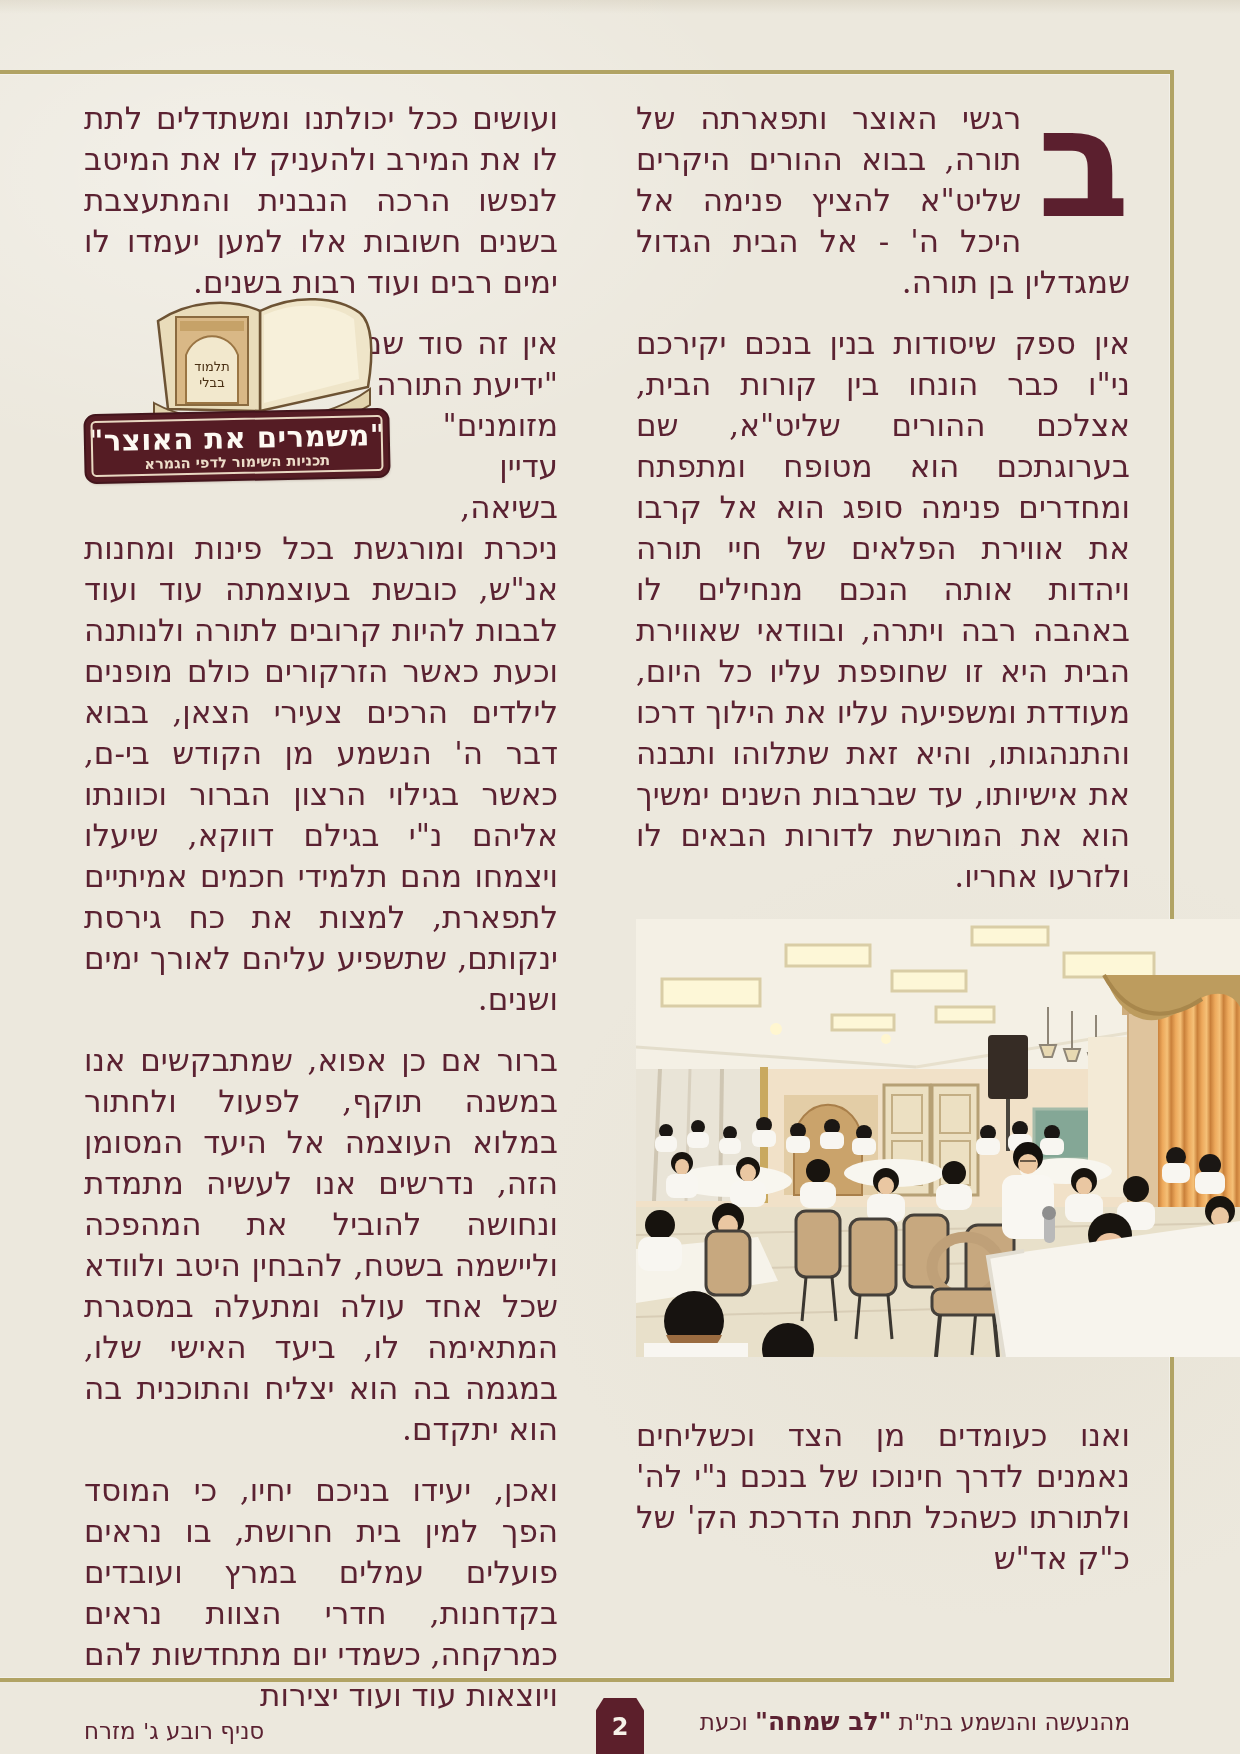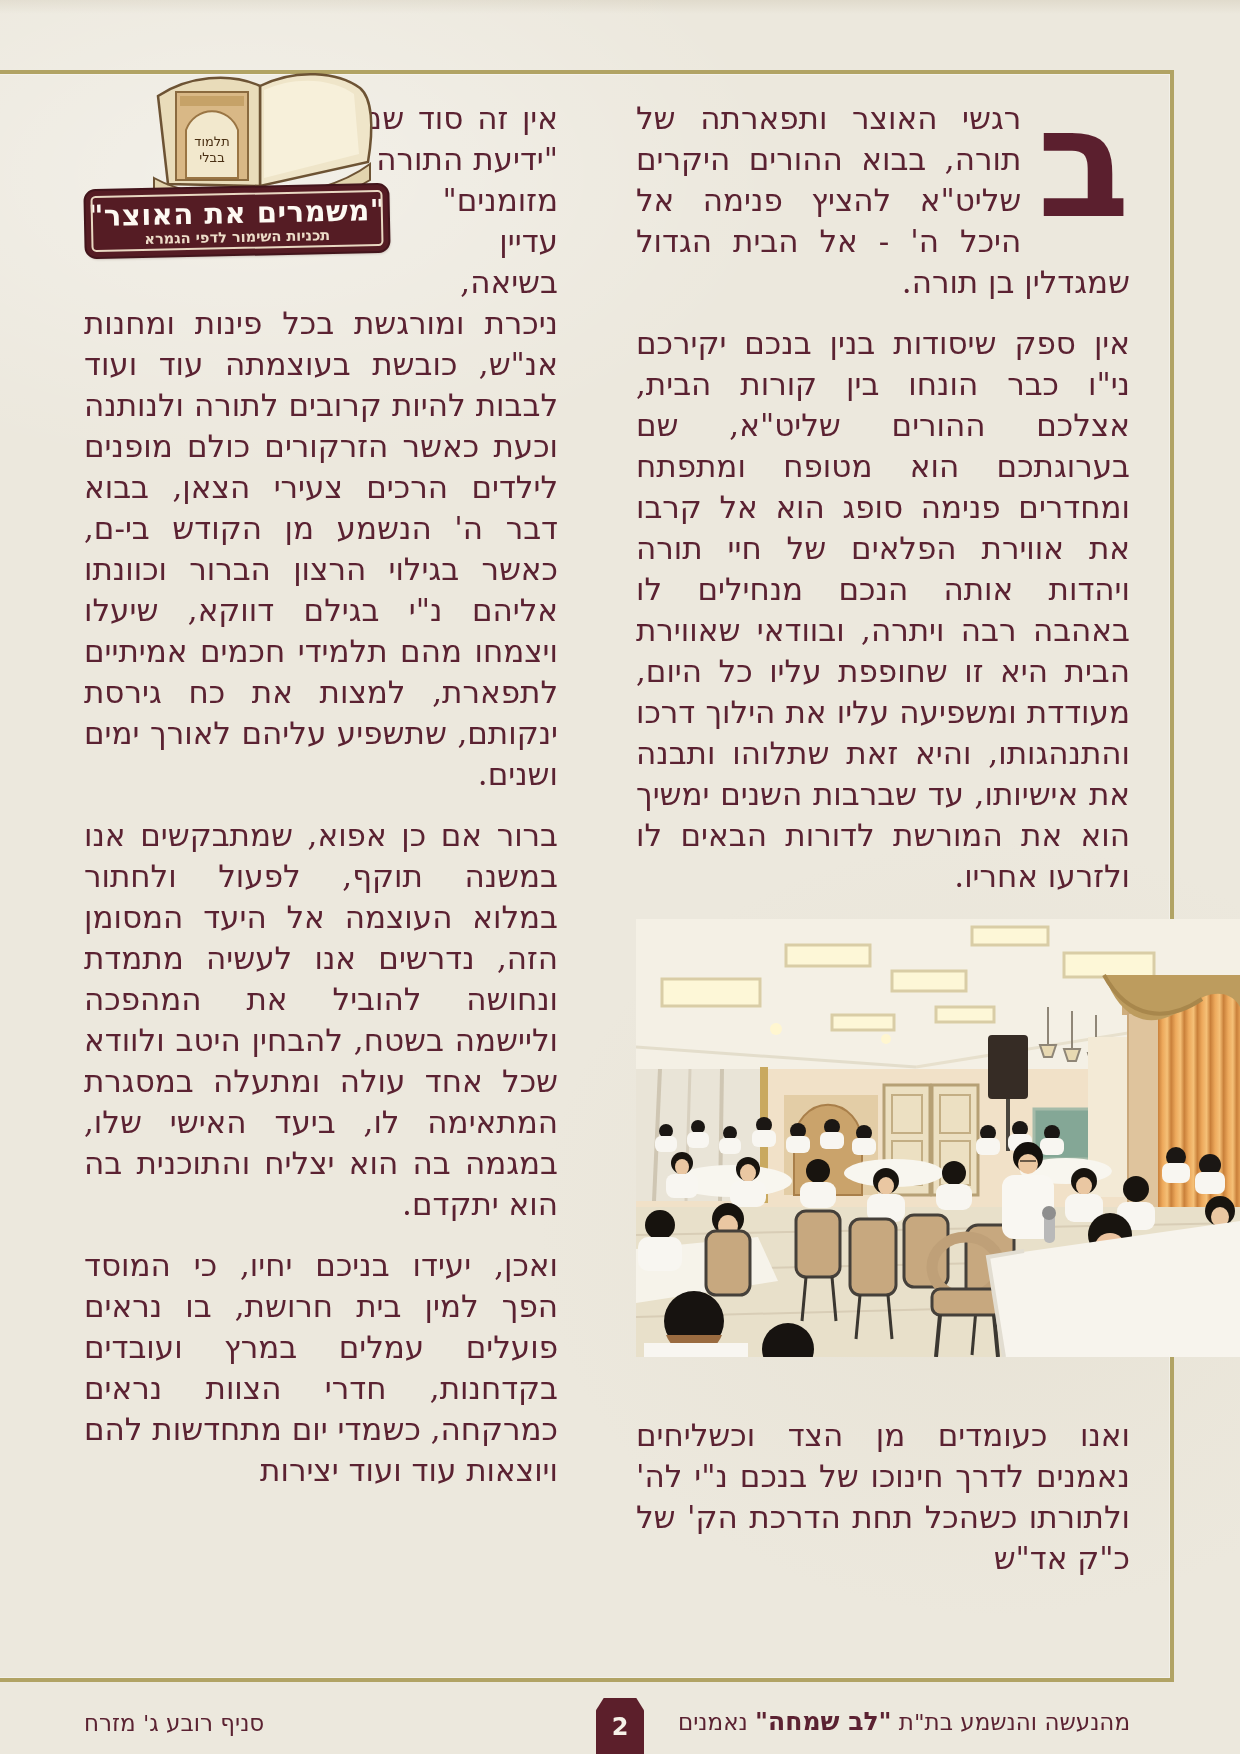--- a/index.html
+++ b/index.html
@@ -58,21 +58,21 @@
     box-shadow:0 0 0 2px #43151c, 1px 2px 3px rgba(60,30,20,.35);
     transform:rotate(-1.2deg);
     color:#fdf9f2;text-align:center;
     display:flex;flex-direction:column;justify-content:center;gap:1px;
   }
   .stamp-title{font-size:29px;line-height:30px;font-weight:bold;letter-spacing:.5px;}
   .stamp-sub{font-size:14.5px;line-height:16px;color:#ecdcc8;font-weight:bold;}
   .footer{position:absolute;bottom:0;left:0;right:0;height:70px;z-index:1;font-size:23px;}
   .footer-right{position:absolute;right:110px;bottom:18px;}
   .footer-right b{font-size:25px;}
-  .footer-left{position:absolute;left:84px;bottom:18px;margin-top:30px;}
+  .footer-left{position:absolute;left:84px;bottom:10px;margin-top:30px;}
   .page-badge{
     position:absolute;left:50%;transform:translateX(-50%);bottom:0;
     width:48px;height:56px;
     background:#5c1f2b;
     clip-path:polygon(0 22%,16% 0,84% 0,100% 22%,100% 100%,0 100%);
     color:#f6f1e8;text-align:center;
     font-size:24px;font-weight:bold;line-height:30px;
     padding-top:14px;box-sizing:border-box;
     font-family:"DejaVu Sans",sans-serif;
   }
@@ -319,20 +319,21 @@
         <circle cx="152" cy="430" r="26" fill="#171310"></circle>
         <rect x="112" y="448" width="84" height="10" fill="#f8f6f1"></rect>
       </g>
     </svg>
   </figure>
 
   <div class="para p-after-photo">ואנו כעומדים מן הצד וכשליחים נאמנים לדרך חינוכו של בנכם נ"י לה' ולתורתו כשהכל תחת הדרכת הק' של כ"ק אד"ש</div>
 </div>
 
 <div class="col col-left">
+  <div class="para">ועושים ככל יכולתנו ומשתדלים לתת לו את המירב ולהעניק לו את המיטב לנפשו הרכה הנבנית והמתעצבת בשנים חשובות אלו למען יעמדו לו ימים רבים ועוד רבות בשנים.</div>
 
   <div class="para">
     <span class="bookwrap">
       <svg class="booksvg" viewBox="0 0 292 152" xmlns="http://www.w3.org/2000/svg">
 
         <path d="M42,112 C92,140 202,140 258,98 L258,114 C206,148 92,150 42,128 Z" fill="#e2d4ae" stroke="#6d5334" stroke-width="2"></path>
 
         <path d="M148,20 C184,2 226,6 248,22 C260,32 262,60 256,96 L148,120 Z" fill="#efe5c9" stroke="#6d5334" stroke-width="2.5"></path>
         <path d="M152,24 C182,10 220,12 242,28 L247,88 L152,112 Z" fill="#f7f0da"></path>
 
@@ -350,16 +351,16 @@
       </span>
     </span>
     <span>אין זה סוד שמהפכת "ידיעת התורה - מזומנים" עדיין בשיאה, ניכרת ומורגשת בכל פינות ומחנות אנ"ש, כובשת בעוצמתה עוד ועוד לבבות להיות קרובים לתורה ולנותנה וכעת כאשר הזרקורים כולם מופנים לילדים הרכים צעירי הצאן, בבוא דבר ה' הנשמע מן הקודש בי-ם, כאשר בגילוי הרצון הברור וכוונתו אליהם נ"י בגילם דווקא, שיעלו ויצמחו מהם תלמידי חכמים אמיתיים לתפארת, למצות את כח גירסת ינקותם, שתשפיע עליהם לאורך ימים ושנים.</span>
   </div>
 
   <div class="para">ברור אם כן אפוא, שמתבקשים אנו במשנה תוקף, לפעול ולחתור במלוא העוצמה אל היעד המסומן הזה, נדרשים אנו לעשיה מתמדת ונחושה להוביל את המהפכה וליישמה בשטח, להבחין היטב ולוודא שכל אחד עולה ומתעלה במסגרת המתאימה לו, ביעד האישי שלו, במגמה בה הוא יצליח והתוכנית בה הוא יתקדם.</div>
   <div class="para">ואכן, יעידו בניכם יחיו, כי המוסד הפך למין בית חרושת, בו נראים פועלים עמלים במרץ ועובדים בקדחנות, חדרי הצוות נראים כמרקחה, כשמדי יום מתחדשות להם ויוצאות עוד ועוד יצירות</div>
 </div>
 
 <div class="footer">
-  <div class="footer-right"><span>מהנעשה והנשמע בת"ת </span><b>"לב שמחה"</b><span> נאמנים</span></div>
+  <div class="footer-right"><span>מהנעשה והנשמע בת"ת </span><b>"לב שמחה"</b><span> וכעת</span></div>
   <div class="page-badge">2</div>
   <div class="footer-left">סניף רובע ג' מזרח</div>
 </div>
 
 </body></html>

